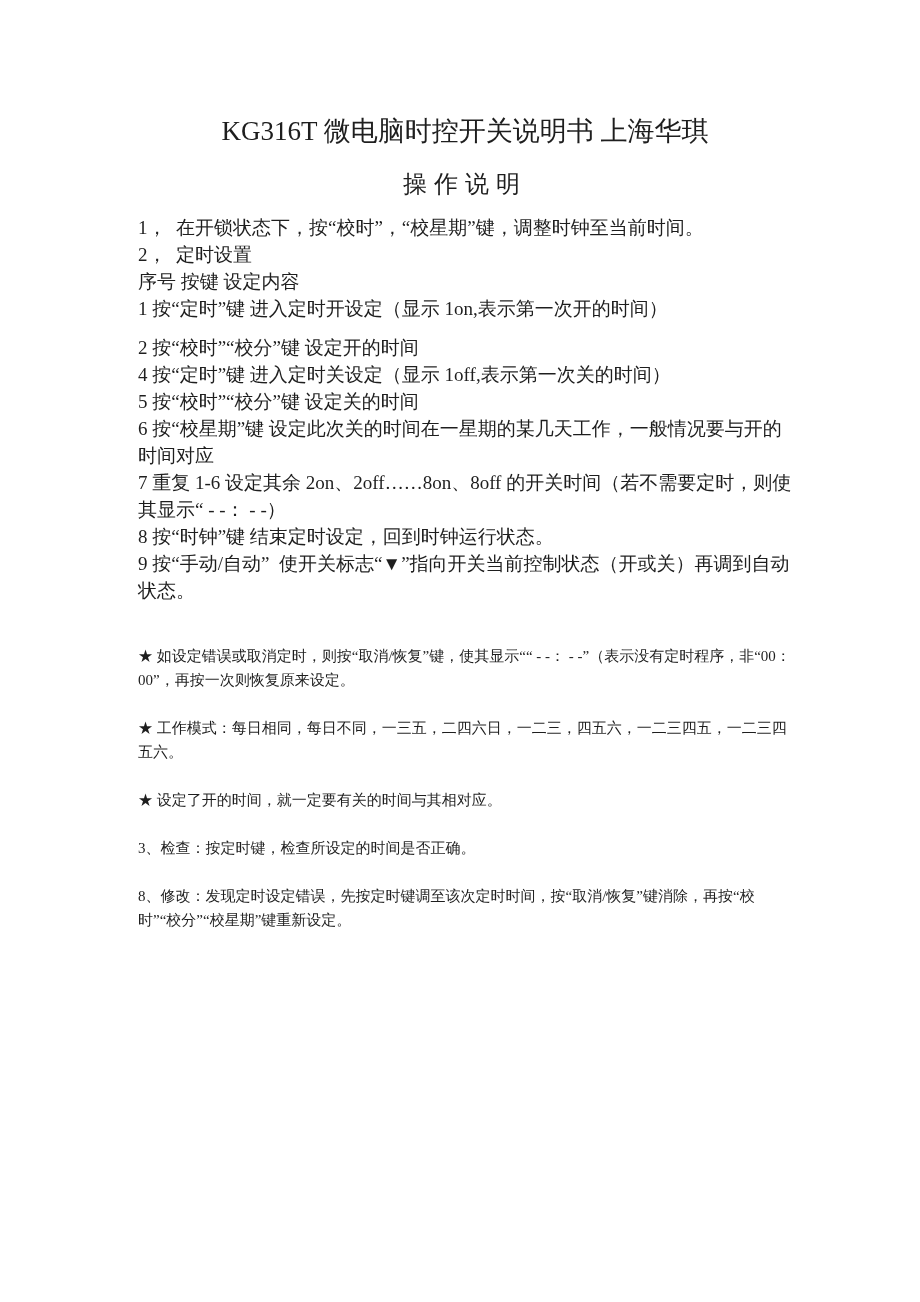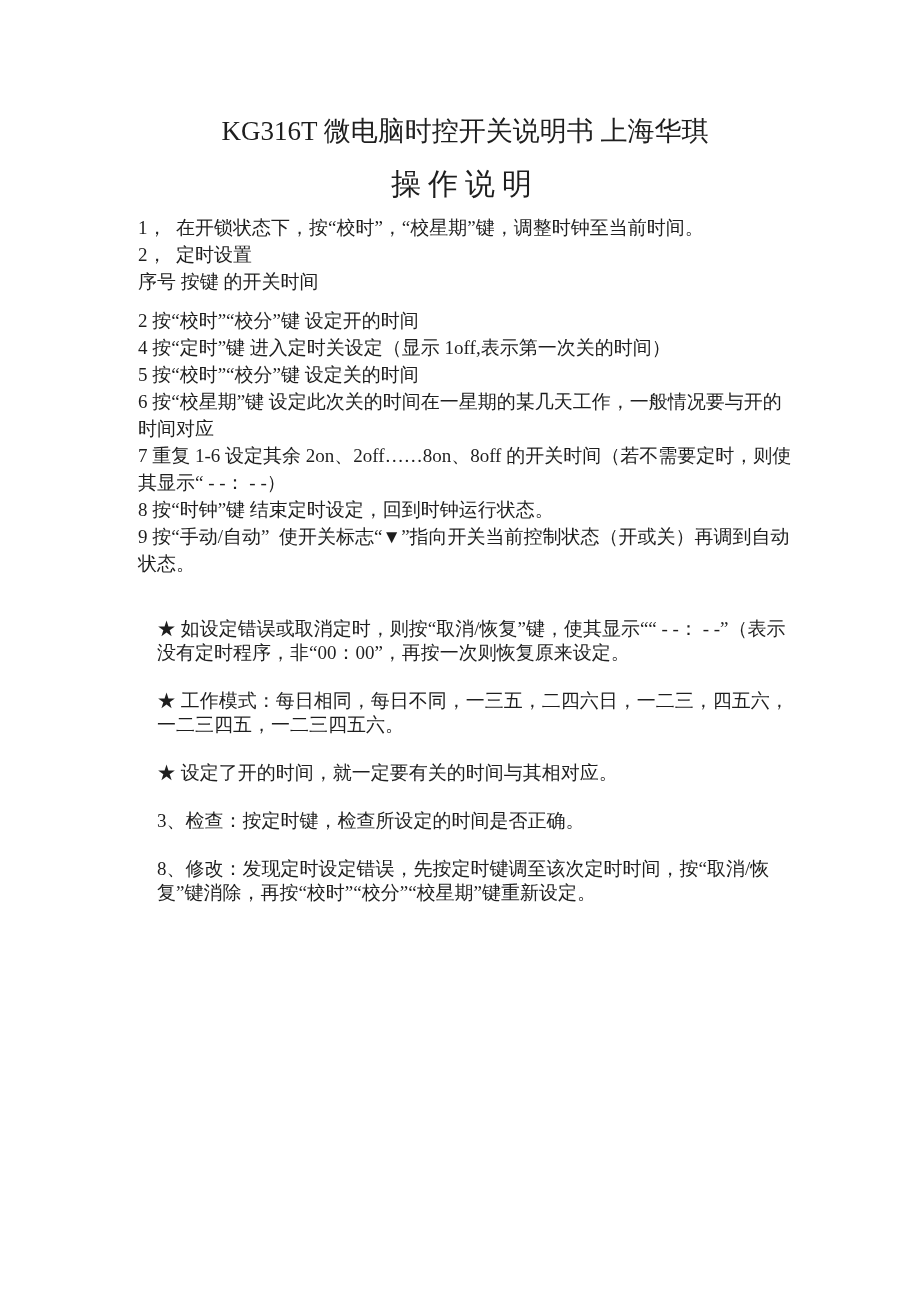--- a/index.html
+++ b/index.html
@@ -23,21 +23,21 @@
   .doc-title {
     margin: 0;
     font-size: 27px;
     font-weight: 400;
     line-height: 38px;
     text-align: center;
     white-space: nowrap;
   }
   .doc-subtitle {
     margin: 18px 0 0 0;
-    font-size: 30px;
+    font-size: 24px;
     font-weight: 400;
     line-height: 32px;
     text-align: center;
     letter-spacing: 7px;
   }
   p {
     margin: 0;
     white-space: pre-wrap;
   }
   .body-text {
@@ -47,43 +47,43 @@
   .intro {
     margin-top: 8px;
   }
   .group-a {
     margin-top: 14px;
   }
   .group-b {
     margin-top: 12px;
   }
   .small-text {
-    font-size: 19px;
+    font-size: 15px;
     line-height: 24px;
     margin-top: 24px;
-    margin-left: 19px;
   }
   .small-text.first-note {
     margin-top: 40px;
   }
 </style>
 </head>
 <body>
 
 <div class="page">
 
   <h1 class="doc-title">KG316T 微电脑时控开关说明书 上海华琪</h1>
 
   <h2 class="doc-subtitle">操作说明</h2>
 
 
   <div class="group-a">
     <p class="body-text">1，  在开锁状态下，按“校时”，“校星期”键，调整时钟至当前时间。</p>
     <p class="body-text">2，  定时设置</p>
-    <p class="body-text">序号 按键 的开关时间</p>
+    <p class="body-text">序号 按键 设定内容</p>
+    <p class="body-text">1 按“定时”键 进入定时开设定（显示 1on,表示第一次开的时间）</p>
   </div>
 
   <div class="group-b">
     <p class="body-text">2 按“校时”“校分”键 设定开的时间</p>
     <p class="body-text">4 按“定时”键 进入定时关设定（显示 1off,表示第一次关的时间）</p>
     <p class="body-text">5 按“校时”“校分”键 设定关的时间</p>
     <p class="body-text">6 按“校星期”键 设定此次关的时间在一星期的某几天工作，一般情况要与开的时间对应</p>
     <p class="body-text">7 重复 1-6 设定其余 2on、2off……8on、8off 的开关时间（若不需要定时，则使其显示“ - -： - -）</p>
     <p class="body-text">8 按“时钟”键 结束定时设定，回到时钟运行状态。</p>
     <p class="body-text">9 按“手动/自动”  使开关标志“▼”指向开关当前控制状态（开或关）再调到自动状态。</p>

